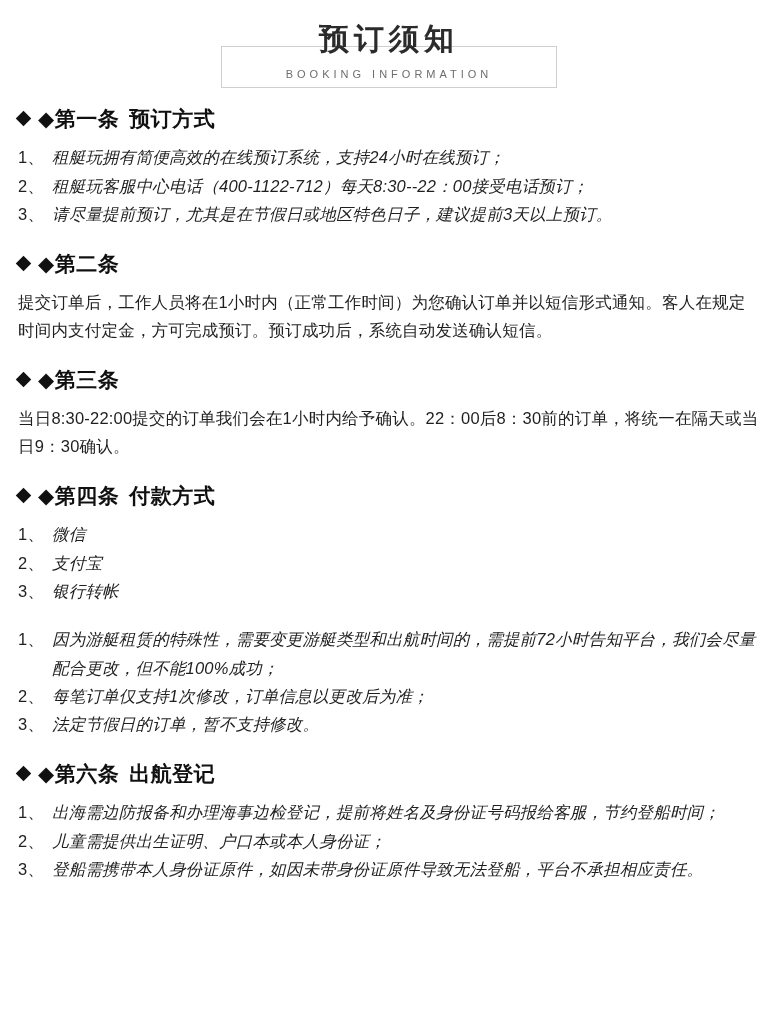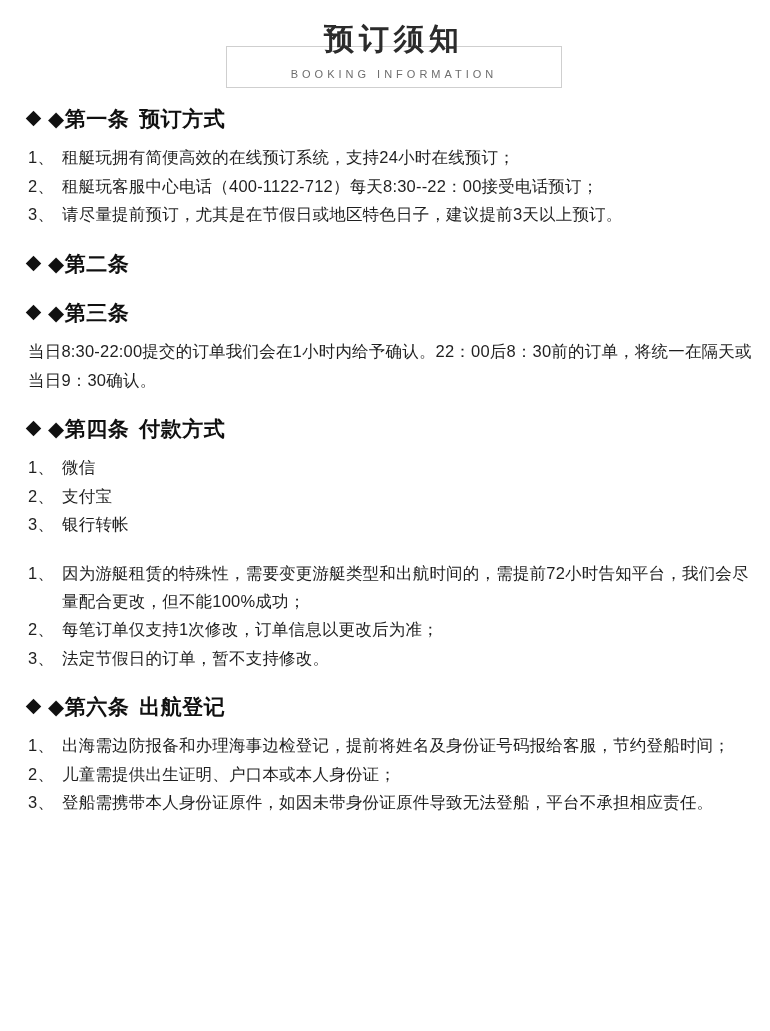--- a/index.html
+++ b/index.html
@@ -10,21 +10,21 @@
   body {
     width: 770px;
     min-height: 1031px;
     font-family: "Liberation Sans", "DejaVu Sans", sans-serif;
     color: #1a1a1a;
     -webkit-font-smoothing: antialiased;
   }
   .page {
     width: 770px;
     box-sizing: border-box;
-    padding: 0 10px 10px 28px;
+    padding: 0 10px 10px 18px;
   }
 
   
   .header {
     padding-top: 22px;
     text-align: center;
   }
   .header-title {
     font-size: 30px;
     font-weight: 700;
@@ -112,20 +112,21 @@
     margin: 0;
     letter-spacing: 0.2px;
     display: flex;
   }
   ol.numbered li .marker {
     flex: none;
     width: 34px;
   }
   ol.numbered li .text {
     flex: 1;
+    font-style: italic;
   }
 </style>
 </head>
 <body>
 
 <div class="page">
 
   <div class="header">
     <div class="header-inner">
       <div class="frame"></div>
@@ -156,20 +157,21 @@
         <span class="text">请尽量提前预订，尤其是在节假日或地区特色日子，建议提前3天以上预订。</span>
       </li>
     </ol>
   </div>
 
   <div class="section">
     <h2 class="sec-head">
       <span class="diamond"></span>
       <span class="sec-num">◆第二条</span>
     </h2>
+    <p class="body">提交订单后，工作人员将在1小时内（正常工作时间）为您确认订单并以短信形式通知。客人在规定时间内支付定金，方可完成预订。预订成功后，系统自动发送确认短信。</p>
   </div>
 
   <div class="section">
     <h2 class="sec-head">
       <span class="diamond"></span>
       <span class="sec-num">◆第三条</span>
     </h2>
     <p class="body">当日8:30-22:00提交的订单我们会在1小时内给予确认。22：00后8：30前的订单，将统一在隔天或当日9：30确认。</p>
   </div>
 

